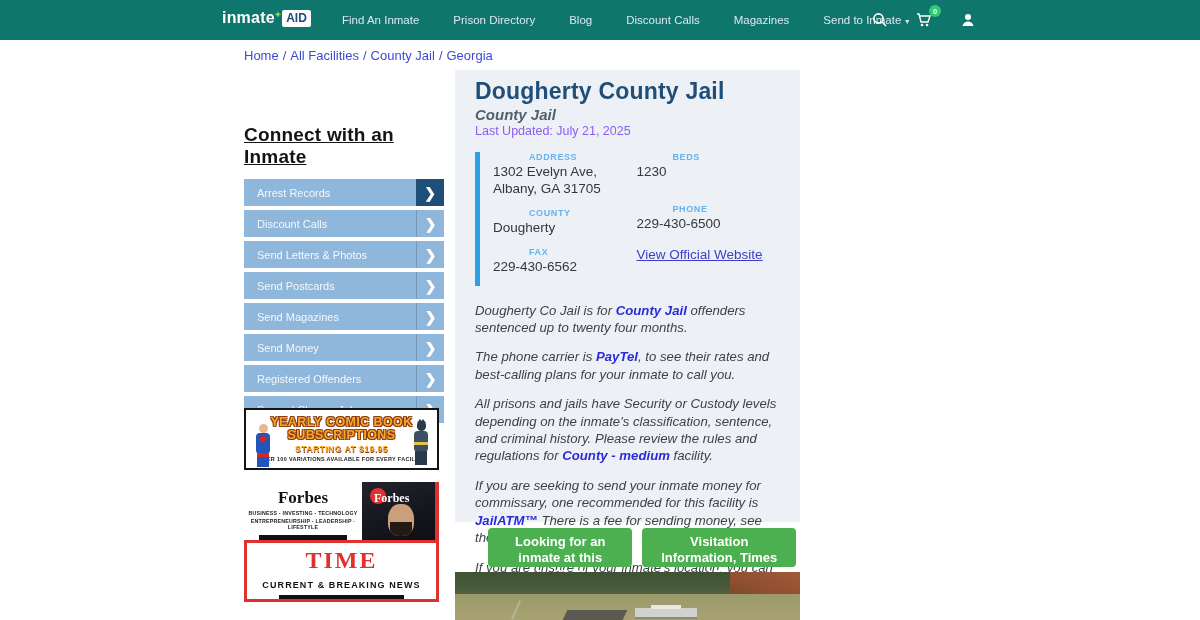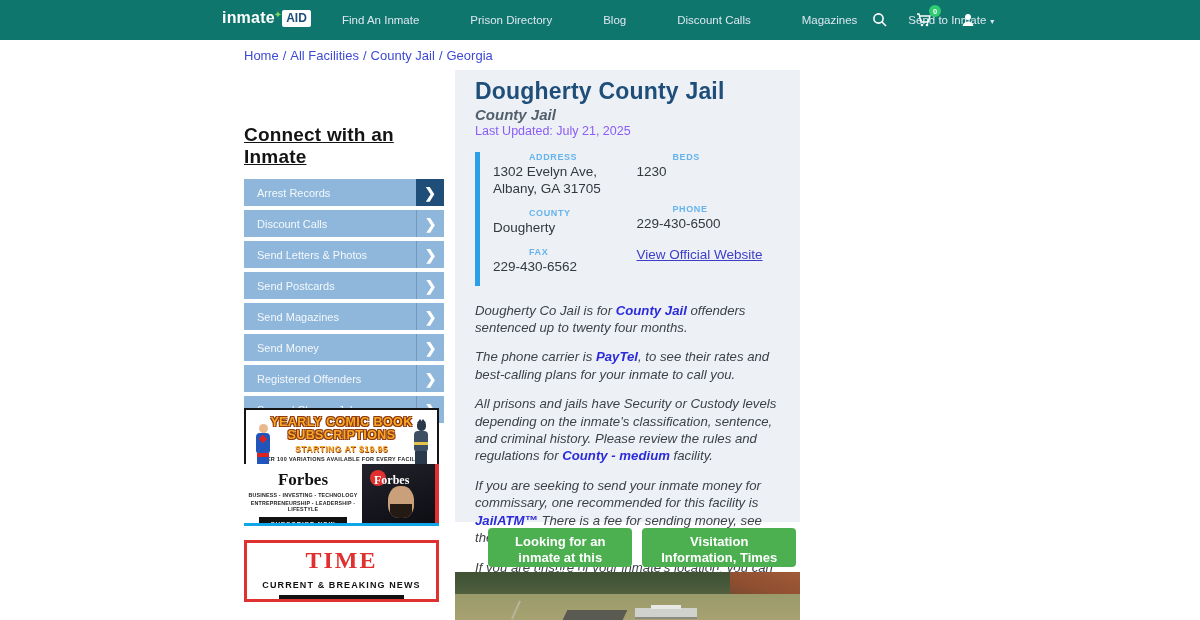--- a/index.html
+++ b/index.html
@@ -7,21 +7,21 @@
     font-family:"Liberation Sans", sans-serif; }
   .page { position:relative; width:1200px; height:620px; }
 
   
   .navbar { position:absolute; top:0; left:0; width:1200px; height:40px; background:#0f766e; }
   .logo { position:absolute; left:222px; top:9px; display:flex; align-items:center; cursor:pointer; }
   .logo-main { color:#fff; font-size:16px; font-weight:bold; letter-spacing:.2px; }
   .logo-star { color:#7ed957; font-size:10px; margin:-8px 0 0 -1px; }
   .logo-badge { background:#fff; color:#1d4d7a; font-size:12px; font-weight:bold;
     padding:1px 4px 2px; border-radius:2px; margin-left:0px; }
-  .nav-links { position:absolute; left:342px; top:0; height:40px; display:flex; align-items:center; gap:51px; }
+  .nav-links { position:absolute; left:342px; top:0; height:40px; display:flex; align-items:center; gap:34px; }
   .nav-link { color:#dde7f1; font-size:11.5px; cursor:pointer; white-space:nowrap; }
   .nav-caret { font-size:8px; margin-left:4px; color:#dde7f1; }
   .nav-icons { position:absolute; right:222px; top:0; height:40px; display:flex; align-items:center; gap:24px; }
   .icon-btn { position:relative; width:20px; height:20px; display:flex; align-items:center; justify-content:center; cursor:pointer; }
   .icon-btn svg { display:block; }
   .cart-badge { position:absolute; top:-5px; right:-7px; background:#2ecc71; color:#fff;
     font-size:7.5px; font-weight:bold; width:12px; height:12px; border-radius:50%;
     display:flex; align-items:center; justify-content:center; }
 
   
@@ -63,21 +63,21 @@
   .hero .body { width:14px; height:20px; margin:0 auto; border-radius:4px 4px 2px 2px; }
   .superman .body { background:#2255bb; position:relative; }
   .superman .body:after { content:""; position:absolute; left:4px; top:3px; width:6px; height:6px;
     background:#d22; transform:rotate(45deg); }
   .batman .body { background:#3d4f63; position:relative; }
   .batman .body:after { content:""; position:absolute; left:0; bottom:6px; width:14px; height:3px; background:#e6c34a; }
   .hero .legs { width:12px; height:14px; margin:0 auto; }
   .superman .legs { background:#2255bb; border-top:4px solid #d22; }
   .batman .legs { background:#2b3a4a; }
 
-  .ad-forbes { top:464px; border-bottom:3px solid #0ea5e9; }
+  .ad-forbes { top:482px; border-bottom:3px solid #000000; }
   .forbes-left { position:absolute; left:0; top:0; width:118px; height:100%; text-align:center; padding-top:6px; }
   .forbes-brand { font-family:"Liberation Serif", serif; font-weight:bold; font-size:17px; color:#111; }
   .forbes-tag { font-size:5.3px; font-weight:bold; color:#222; letter-spacing:.2px; margin-top:2px; }
   .forbes-btn { display:inline-block; margin-top:5px; background:#111; color:#fff;
     font-size:6px; font-weight:bold; letter-spacing:1px; padding:4px 12px; }
   .forbes-cover { position:absolute; right:0; top:0; width:77px; height:100%;
     background:linear-gradient(160deg,#23232d 0%,#15151d 60%,#0d0d13 100%); overflow:hidden; }
   .forbes-cover .red-dot { position:absolute; left:8px; top:6px; width:16px; height:16px;
     border-radius:50%; background:#e03131; }
   .forbes-cover .cover-brand { position:absolute; left:12px; top:9px;

